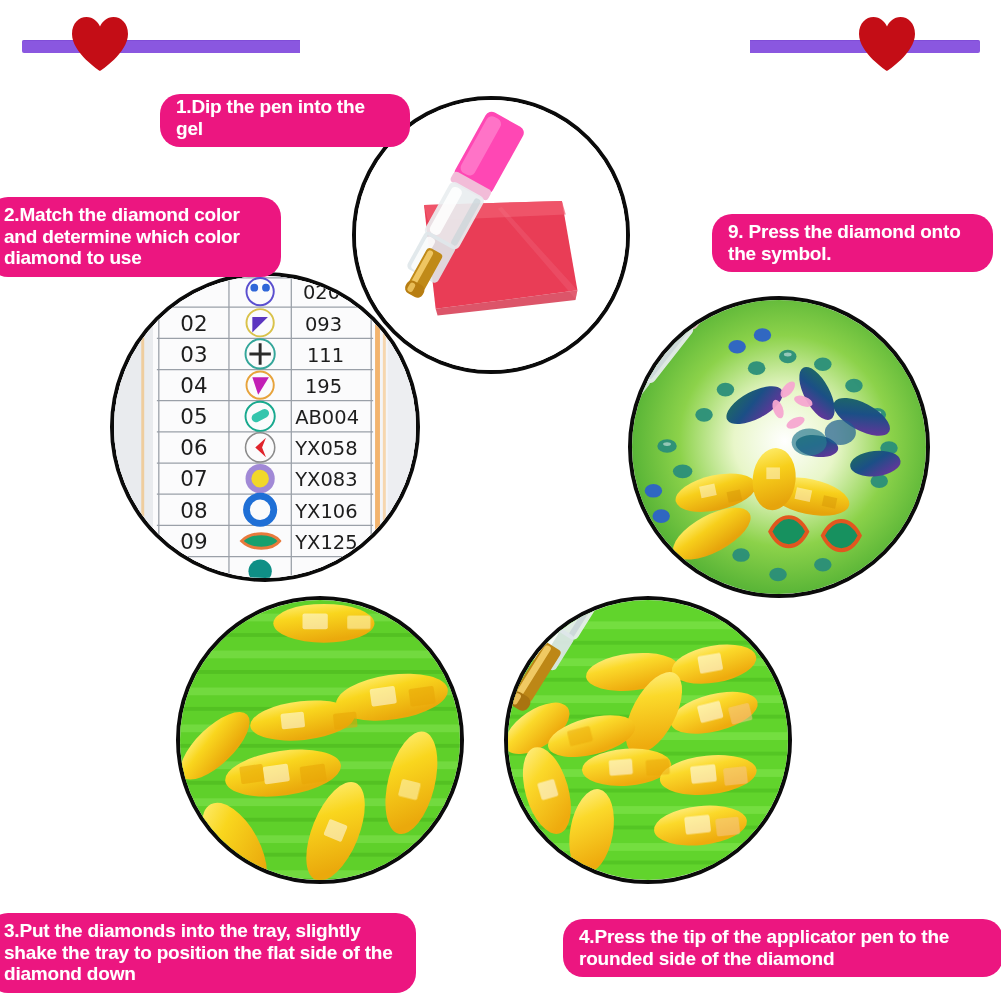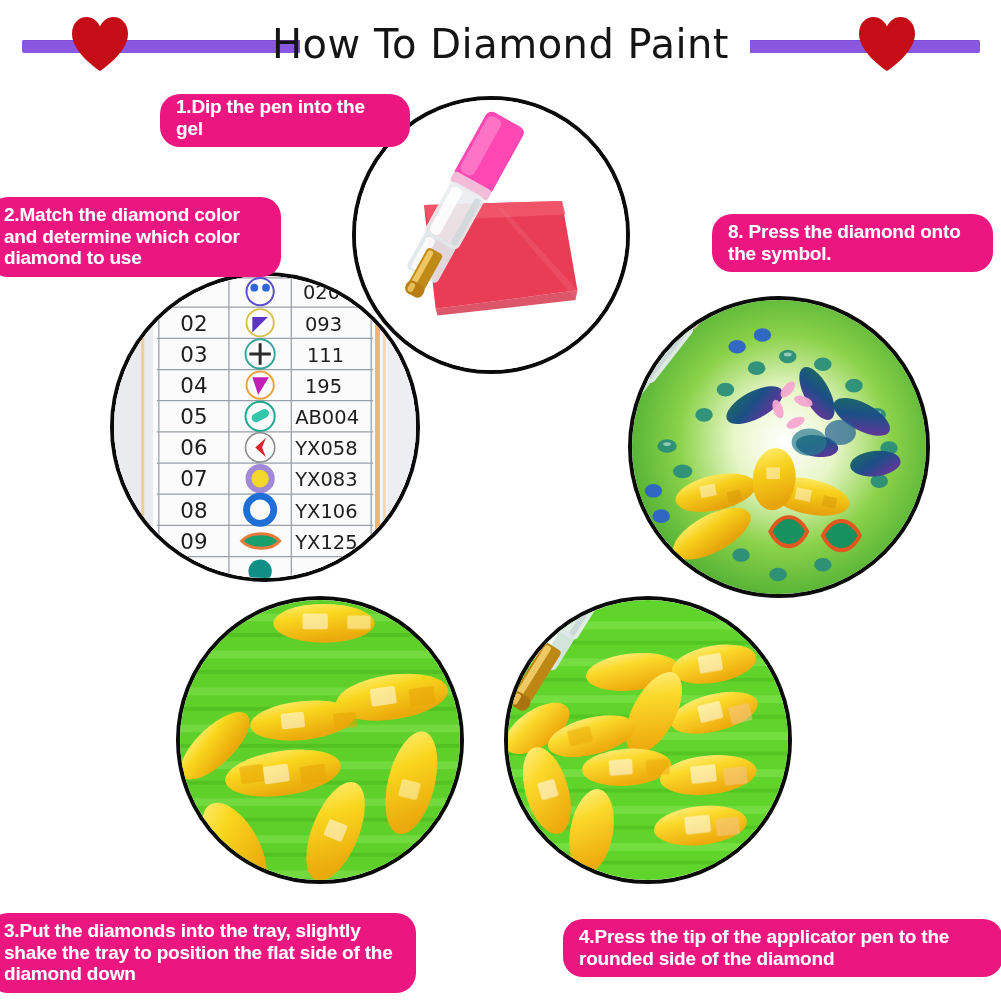--- a/index.html
+++ b/index.html
@@ -65,21 +65,20 @@
     <div class="bar right"></div>
 
     <svg class="heart left" viewBox="0 0 62 58">
       <path d="M31 56 C31 56 3 38 3 19 C3 8 10 2 17.5 2 C24 2 29 7 31 11.5 C33 7 38 2 44.5 2 C52 2 59 8 59 19 C59 38 31 56 31 56 Z" fill="#c40d16"></path>
     </svg>
     <svg class="heart right" viewBox="0 0 62 58">
       <path d="M31 56 C31 56 3 38 3 19 C3 8 10 2 17.5 2 C24 2 29 7 31 11.5 C33 7 38 2 44.5 2 C52 2 59 8 59 19 C59 38 31 56 31 56 Z" fill="#c40d16"></path>
     </svg>
 
     <div class="title-mask"></div>
-    <div class="page-title">How To Diamond Paint</div>
   </div>
 
   <div class="label" id="label-1">1.Dip the pen into the gel</div>
 
   <div class="circle" id="circle-1">
     <svg viewBox="0 0 278 278" preserveAspectRatio="xMidYMid slice">
       <rect x="0" y="0" width="278" height="278" fill="#ffffff"></rect>
 
       <g>
         <path d="M70 108 L212 104 L228 196 L82 215 Z" fill="#e93d56"></path>
@@ -183,21 +182,21 @@
 
         <circle cx="150" cy="240" r="14" fill="none" stroke="#1f6fd6" stroke-width="7"></circle>
 
         <path d="M131 272 C141 262 162 262 170 272 C162 282 141 282 131 272 Z" fill="#17a06e" stroke="#e87a3c" stroke-width="3"></path>
 
         <circle cx="150" cy="303" r="12" fill="#0f8f86"></circle>
       </g>
     </svg>
   </div>
 
-  <div class="label" id="label-5">8.  Press the diamond onto the symbol.</div>
+  <div class="label" id="label-5">9.  Press the diamond onto the symbol.</div>
 
   <div class="circle" id="circle-5">
     <svg viewBox="0 0 302 302" preserveAspectRatio="xMidYMid slice">
       <defs>
         <radialGradient id="mandala" cx="52%" cy="48%" r="62%">
           <stop offset="0%" stop-color="#ffffff"></stop>
           <stop offset="28%" stop-color="#e8f6c9"></stop>
           <stop offset="58%" stop-color="#8cd24a"></stop>
           <stop offset="100%" stop-color="#3aa32b"></stop>
         </radialGradient>

